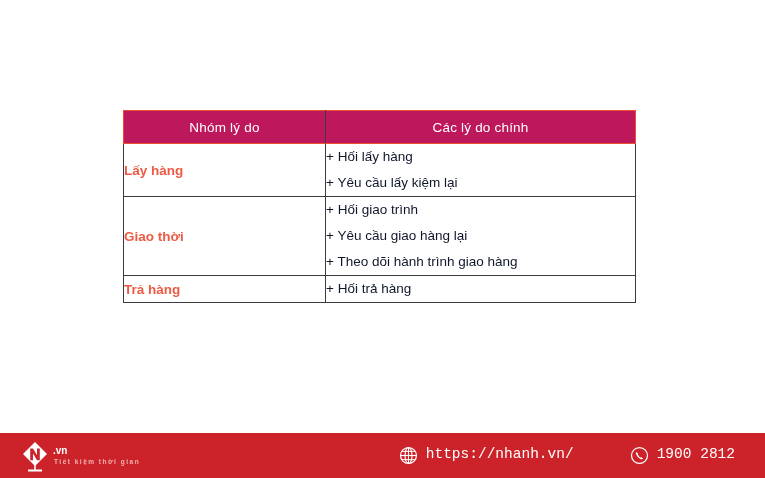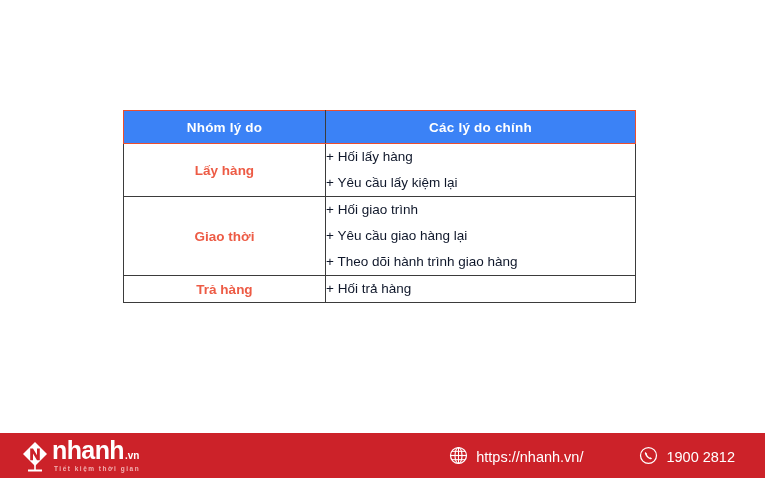--- a/index.html
+++ b/index.html
@@ -27,37 +27,36 @@
     border-collapse: collapse;
     table-layout: fixed;
   }
   table.reasons th,
   table.reasons td {
     border: 1px solid #3b3b3b;
     vertical-align: middle;
     padding: 0;
   }
   table.reasons thead th {
-    background: #3b82f6;
+    background: #be185d;
     border-color: #EC4E2E;
     color: #ffffff;
     font-size: 13.5px;
-    font-weight: bold;
+    font-weight: normal;
     text-align: center;
     height: 32px;
     letter-spacing: .2px;
   }
   table.reasons thead th.th-left {
     border-right: 1px solid #3b3b3b;
   }
   col.c-group { width: 202px; }
   col.c-items { width: 310px; }
 
   td.group-cell {
-    text-align: center;
     color: #ED5B45;
     font-weight: bold;
     font-size: 13.5px;
     padding: 6px 4px;
     margin-top: 26px;
   }
   td.items-cell {
     padding: 9px 0 9px 8px;
     color: #0f172a;
     font-size: 13.5px;
@@ -125,24 +124,25 @@
 
   .footer-contacts {
     display: flex;
     align-items: center;
     margin-left: auto;
     margin-right: 30px;
     gap: 56px;
   }
   .contact {
     display: flex;
-    align-items: flex-end;
+    align-items: flex-start;
     color: #ffffff;
     font-size: 14.5px;
     gap: 8px;
+    font-family: Liberation Mono, monospace;
   }
   .contact svg { display: block; }
 </style>
 </head>
 <body>
 
 <div class="table-wrap">
   <table class="reasons">
     <colgroup>
       <col class="c-group">
@@ -186,21 +186,20 @@
     <span class="logo-mark">
       <svg width="26" height="34" viewBox="0 0 26 34">
         <polygon points="13,1 25,13 13,25 1,13" fill="#ffffff"></polygon>
         <path d="M8.2,19.2 L8.2,7.6 L11.0,7.6 L15.0,14.2 L15.0,7.6 L17.8,7.6 L17.8,19.2 L15.0,19.2 L11.0,12.6 L11.0,19.2 Z" fill="#CC2229"></path>
         <rect x="6" y="28.5" width="14" height="2" fill="#ffffff"></rect>
         <rect x="12.2" y="24" width="1.6" height="5" fill="#ffffff"></rect>
       </svg>
     </span>
     <span class="logo-text">
       <span class="logo-name-row">
-        <span class="logo-name">nhanh</span>
         <span class="logo-tld">.vn</span>
       </span>
       <span class="logo-tagline">Tiết kiệm thời gian</span>
     </span>
   </div>
 
   <div class="footer-contacts">
     <div class="contact">
       <span>
         <svg width="19" height="19" viewBox="0 0 20 20">

